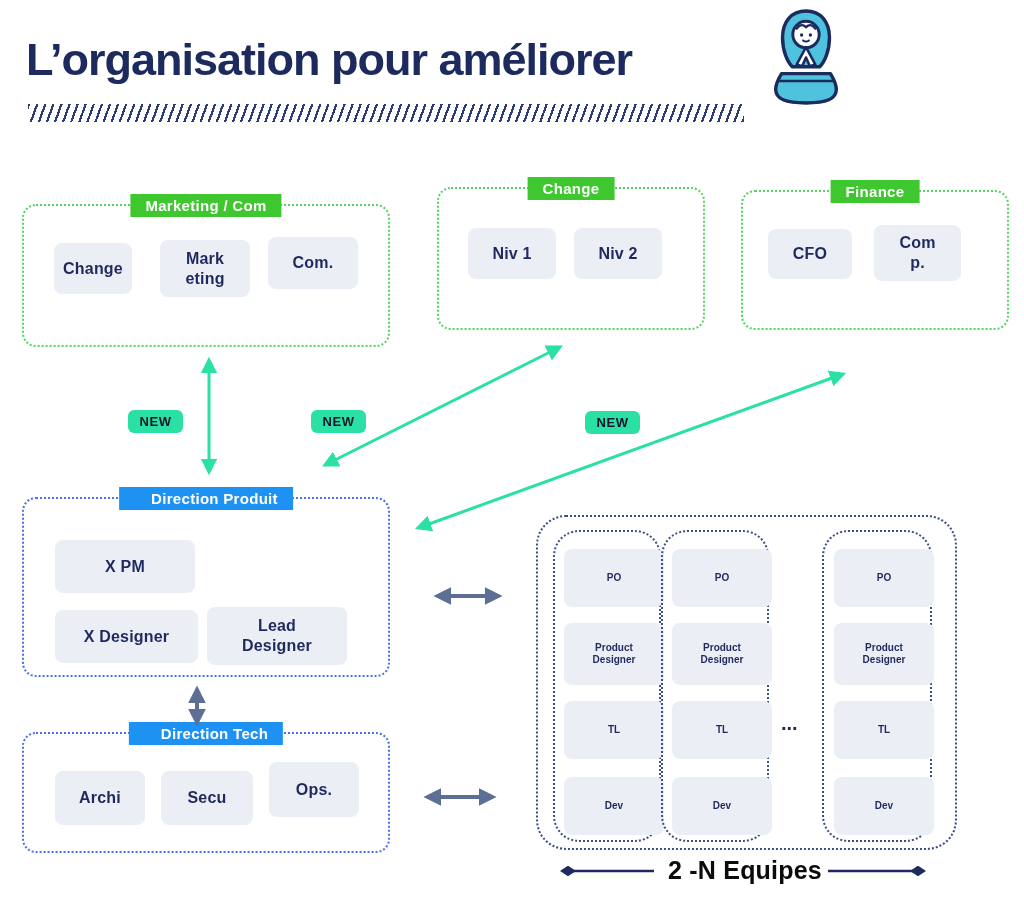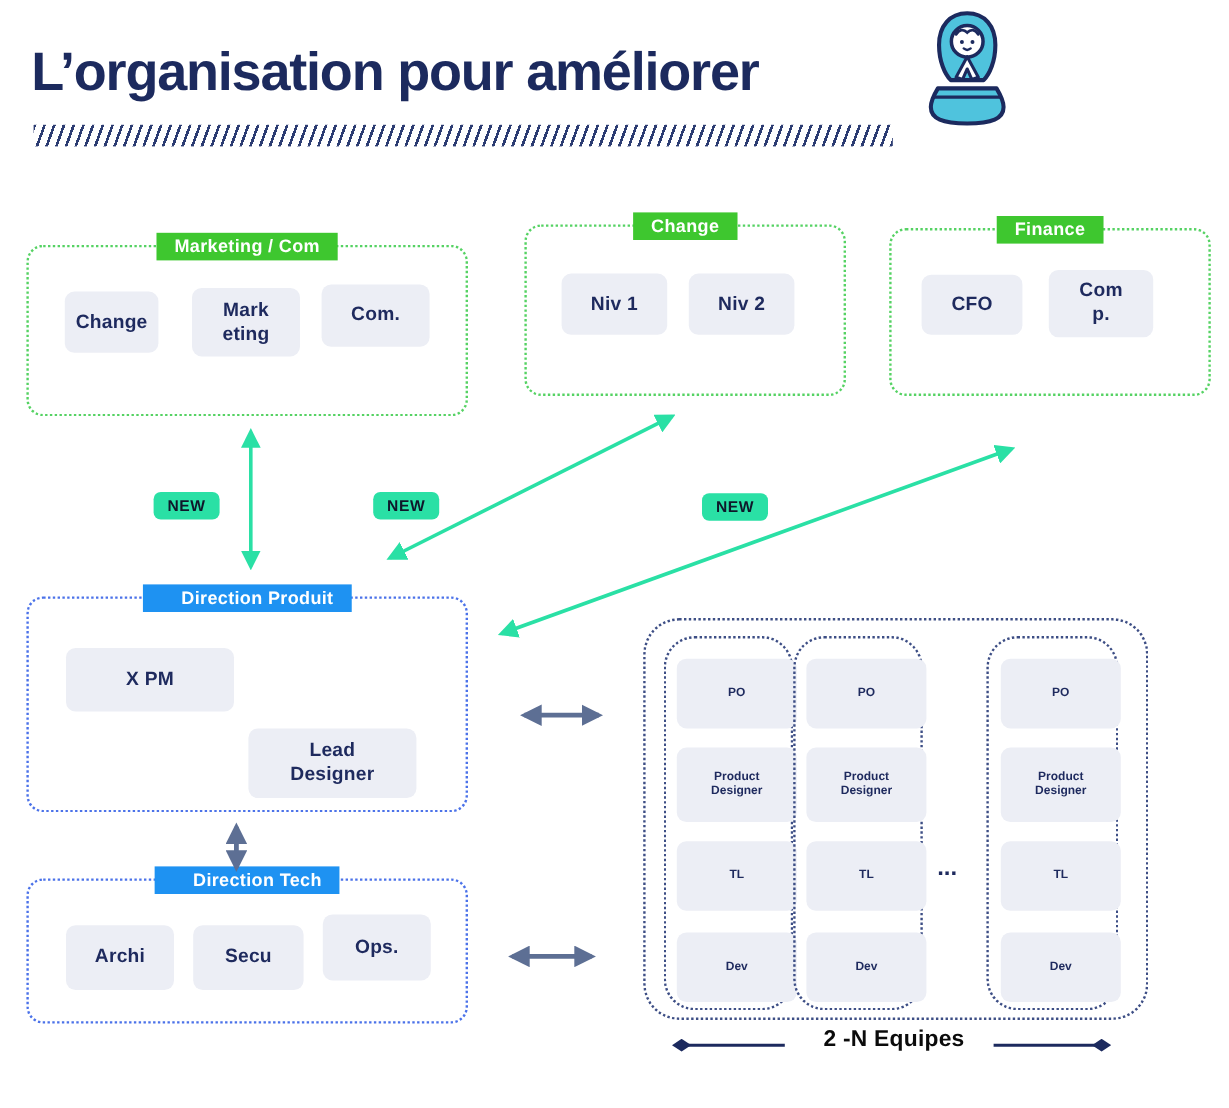--- a/index.html
+++ b/index.html
@@ -32,21 +32,21 @@
 
   .teams-outer{position:absolute;left:536px;top:515px;width:421px;height:335px;
          border:2px dotted #3d4e85;border-radius:30px;box-sizing:border-box;}
   .tcol{position:absolute;border:2px dotted #3d4e85;border-radius:26px;box-sizing:border-box;
         width:108px;height:312px;top:13px;}
   .tmember{position:absolute;left:9px;width:100px;background:#eceef5;border-radius:8px;
           display:flex;align-items:center;justify-content:center;text-align:center;
           color:#1e2a5e;font-weight:700;font-size:10px;line-height:1.25;white-space:pre-line;}
   .ellipsis{position:absolute;left:781px;top:712px;color:#1e2a5e;font-weight:800;font-size:20px;}
   .equipes{position:absolute;left:640px;top:856px;width:210px;text-align:center;
-           color:#0b0b0b;font-weight:800;font-size:19px;letter-spacing:.2px;}
+           color:#0b0b0b;font-weight:800;font-size:25px;letter-spacing:.2px;}
 
   svg.arrows{position:absolute;left:0;top:0;pointer-events:none;}
 </style>
 </head>
 <body>
 
 <div id="canvas">
 
   <div class="title">L’organisation pour améliorer</div>
   <div class="hatch"></div>
@@ -86,20 +86,21 @@
 p.</div>
   </div>
 
   <div class="badge" style="left:128px;top:410px;">NEW</div>
   <div class="badge" style="left:311px;top:410px;">NEW</div>
   <div class="badge" style="left:585px;top:411px;">NEW</div>
 
   <div class="group blue" style="left:22px;top:497px;width:368px;height:180px;">
     <div class="ghead blue">Direction Produit</div>
     <div class="member" style="left:31px;top:41px;width:140px;height:53px;">X PM</div>
+    <div class="member" style="left:31px;top:111px;width:143px;height:53px;">X Designer</div>
     <div class="member" style="left:183px;top:108px;width:140px;height:58px;">Lead
 Designer</div>
   </div>
 
   <div class="group blue" style="left:22px;top:732px;width:368px;height:121px;">
     <div class="ghead blue">Direction Tech</div>
     <div class="member" style="left:31px;top:37px;width:90px;height:54px;">Archi</div>
     <div class="member" style="left:137px;top:37px;width:92px;height:54px;">Secu</div>
     <div class="member" style="left:245px;top:28px;width:90px;height:55px;">Ops.</div>
   </div>

